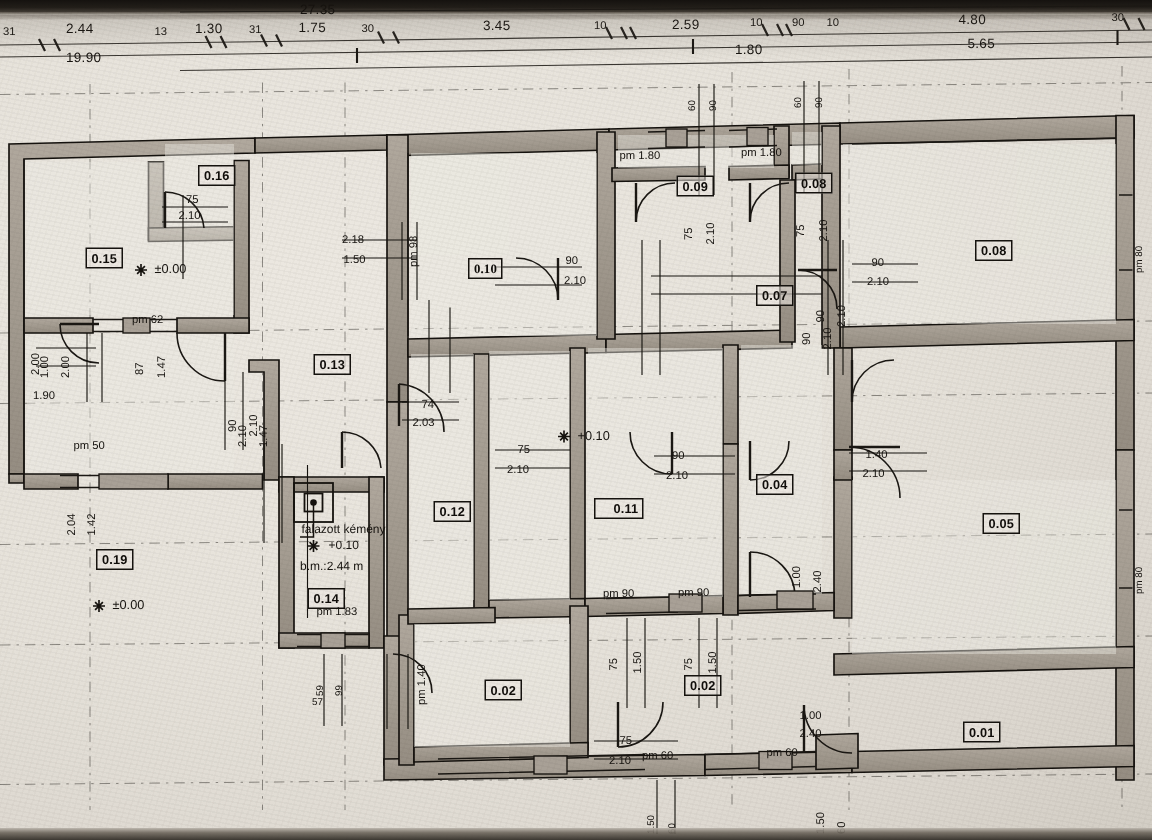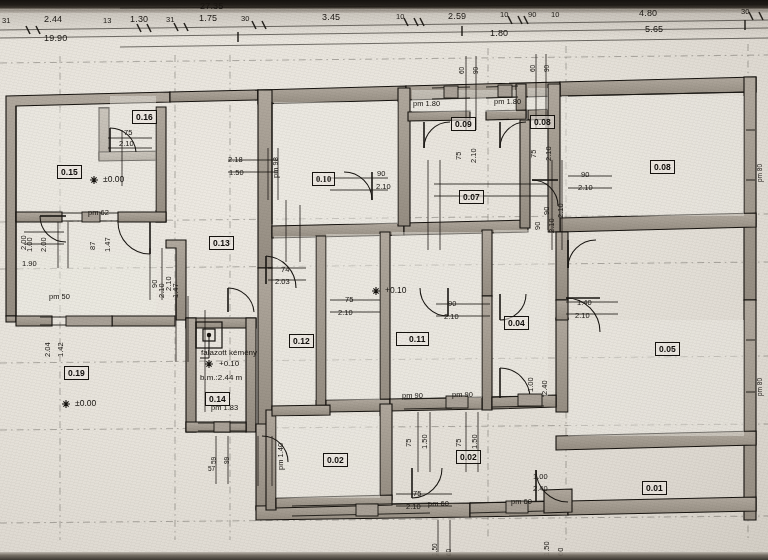--- a/index.html
+++ b/index.html
@@ -420,21 +420,21 @@
   <div class="roombox" style="left:132px;top:110px;">0.16</div>
   <div class="roombox" style="left:57px;top:165px;">0.15</div>
   <div class="roombox" style="left:209px;top:236px;">0.13</div>
   <div class="roombox" style="left:64px;top:366px;">0.19</div>
   <div class="roombox" style="left:205px;top:392px;">0.14</div>
   <div class="roombox" style="left:312px;top:172px;font-family:Liberation Serif, serif;">0.10</div>
   <div class="roombox" style="left:289px;top:334px;">0.12</div>
   <div class="roombox" style="left:396px;top:332px;padding-left:12px;">0.11</div>
   <div class="roombox" style="left:451px;top:117px;">0.09</div>
   <div class="roombox" style="left:530px;top:115px;">0.08</div>
-  <div class="roombox" style="left:459px;top:190px;text-align:right;">0.07</div>
+  <div class="roombox" style="left:504px;top:190px;text-align:right;">0.07</div>
   <div class="roombox" style="left:504px;top:316px;">0.04</div>
   <div class="roombox" style="left:650px;top:160px;">0.08</div>
   <div class="roombox" style="left:655px;top:342px;">0.05</div>
   <div class="roombox" style="left:642px;top:481px;">0.01</div>
   <div class="roombox" style="left:323px;top:453px;">0.02</div>
   <div class="roombox" style="left:456px;top:450px;">0.02</div>
 
   <div class="txt lvl" style="left:103px;top:175px;">±0.00</div>
   <div class="txt lvl" style="left:75px;top:399px;">±0.00</div>
   <div class="txt lvl" style="left:385px;top:286px;">+0.10</div>

